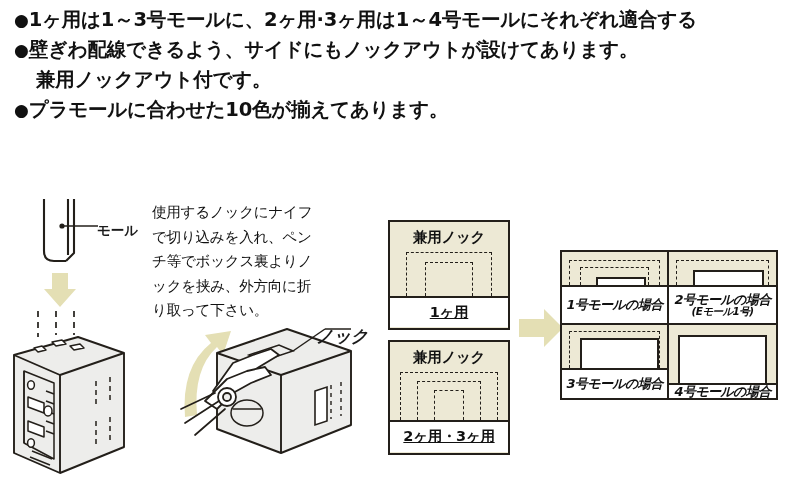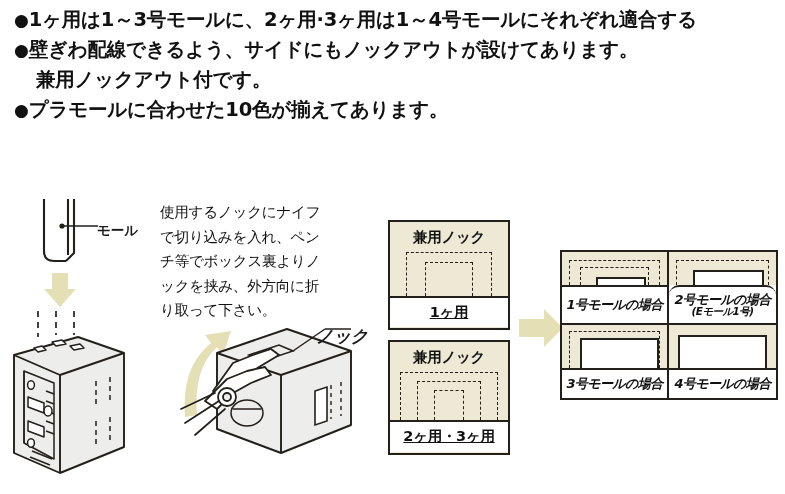--- a/index.html
+++ b/index.html
@@ -28,21 +28,21 @@
 
   
   .lbl{font-size:14px;font-weight:700;white-space:nowrap;}
 
   
   #left-illu{position:absolute;left:0px;top:185px;width:165px;height:300px;}
   #mold-label{position:absolute;left:97px;top:222px;font-size:13.5px;font-weight:700;}
 
   
   #instruction{
-    position:absolute;left:160px;top:200px;width:172px;
+    position:absolute;left:152px;top:200px;width:172px;
     font-size:14.6px;line-height:24.5px;font-weight:500;color:#111;
     letter-spacing:-0.3px;
   }
 
   
   #pliers-illu{position:absolute;left:175px;top:305px;width:190px;height:160px;}
   #knock-label{position:absolute;left:316px;top:325px;font-size:17px;font-weight:700;font-style:italic;}
 
   
   .kpanel{position:absolute;border:2.5px solid #231f1a;background:#EDE9D5;box-sizing:border-box;}
@@ -79,21 +79,21 @@
   .gcell.bborder{border-bottom:2.5px solid #231f1a;}
   .gstage{position:relative;background:#EDE9D5;flex:1 1 auto;}
   .gcap{
     background:#ffffff;border-top:2.5px solid #231f1a;
     text-align:center;color:#111;letter-spacing:-0.6px;
     box-sizing:border-box;display:flex;flex-direction:column;
     align-items:center;justify-content:center;font-style:italic;
   }
   .gcap .c1{font-size:13px;font-weight:600;white-space:nowrap;}
   .gcap .c2{font-size:10.5px;font-weight:600;white-space:nowrap;margin-top:-1px;}
-  .gcap.two{line-height:13px;border-radius:10px;}
+  .gcap.two{line-height:13px;}
   .opening{position:absolute;background:#ffffff;border:2.2px solid #231f1a;box-sizing:border-box;border-bottom:none;}
 </style>
 </head>
 <body>
 
 <div id="page">
 
   <div class="bullets">
     <div class="bullet-line"><span class="dot">●</span><span>1ヶ用は1～3号モールに、2ヶ用·3ヶ用は1～4号モールにそれぞれ適合する</span></div>
     <div class="bullet-line"><span class="dot">●</span><span>壁ぎわ配線できるよう、サイドにもノックアウトが設けてあります。</span></div>
@@ -262,20 +262,20 @@
       </div>
       <div class="gcap" style="height:30px;">
         <div class="c1">3号モールの場合</div>
       </div>
     </div>
 
     <div class="gcell">
       <div class="gstage">
         <div class="opening" style="left:9px;top:10px;right:9px;bottom:0;"></div>
       </div>
-      <div class="gcap" style="height:30px;text-align:center;">
+      <div class="gcap" style="height:15px;text-align:center;">
         <div class="c1">4号モールの場合</div>
       </div>
     </div>
 
   </div>
 
 </div>
 
 </body></html>

